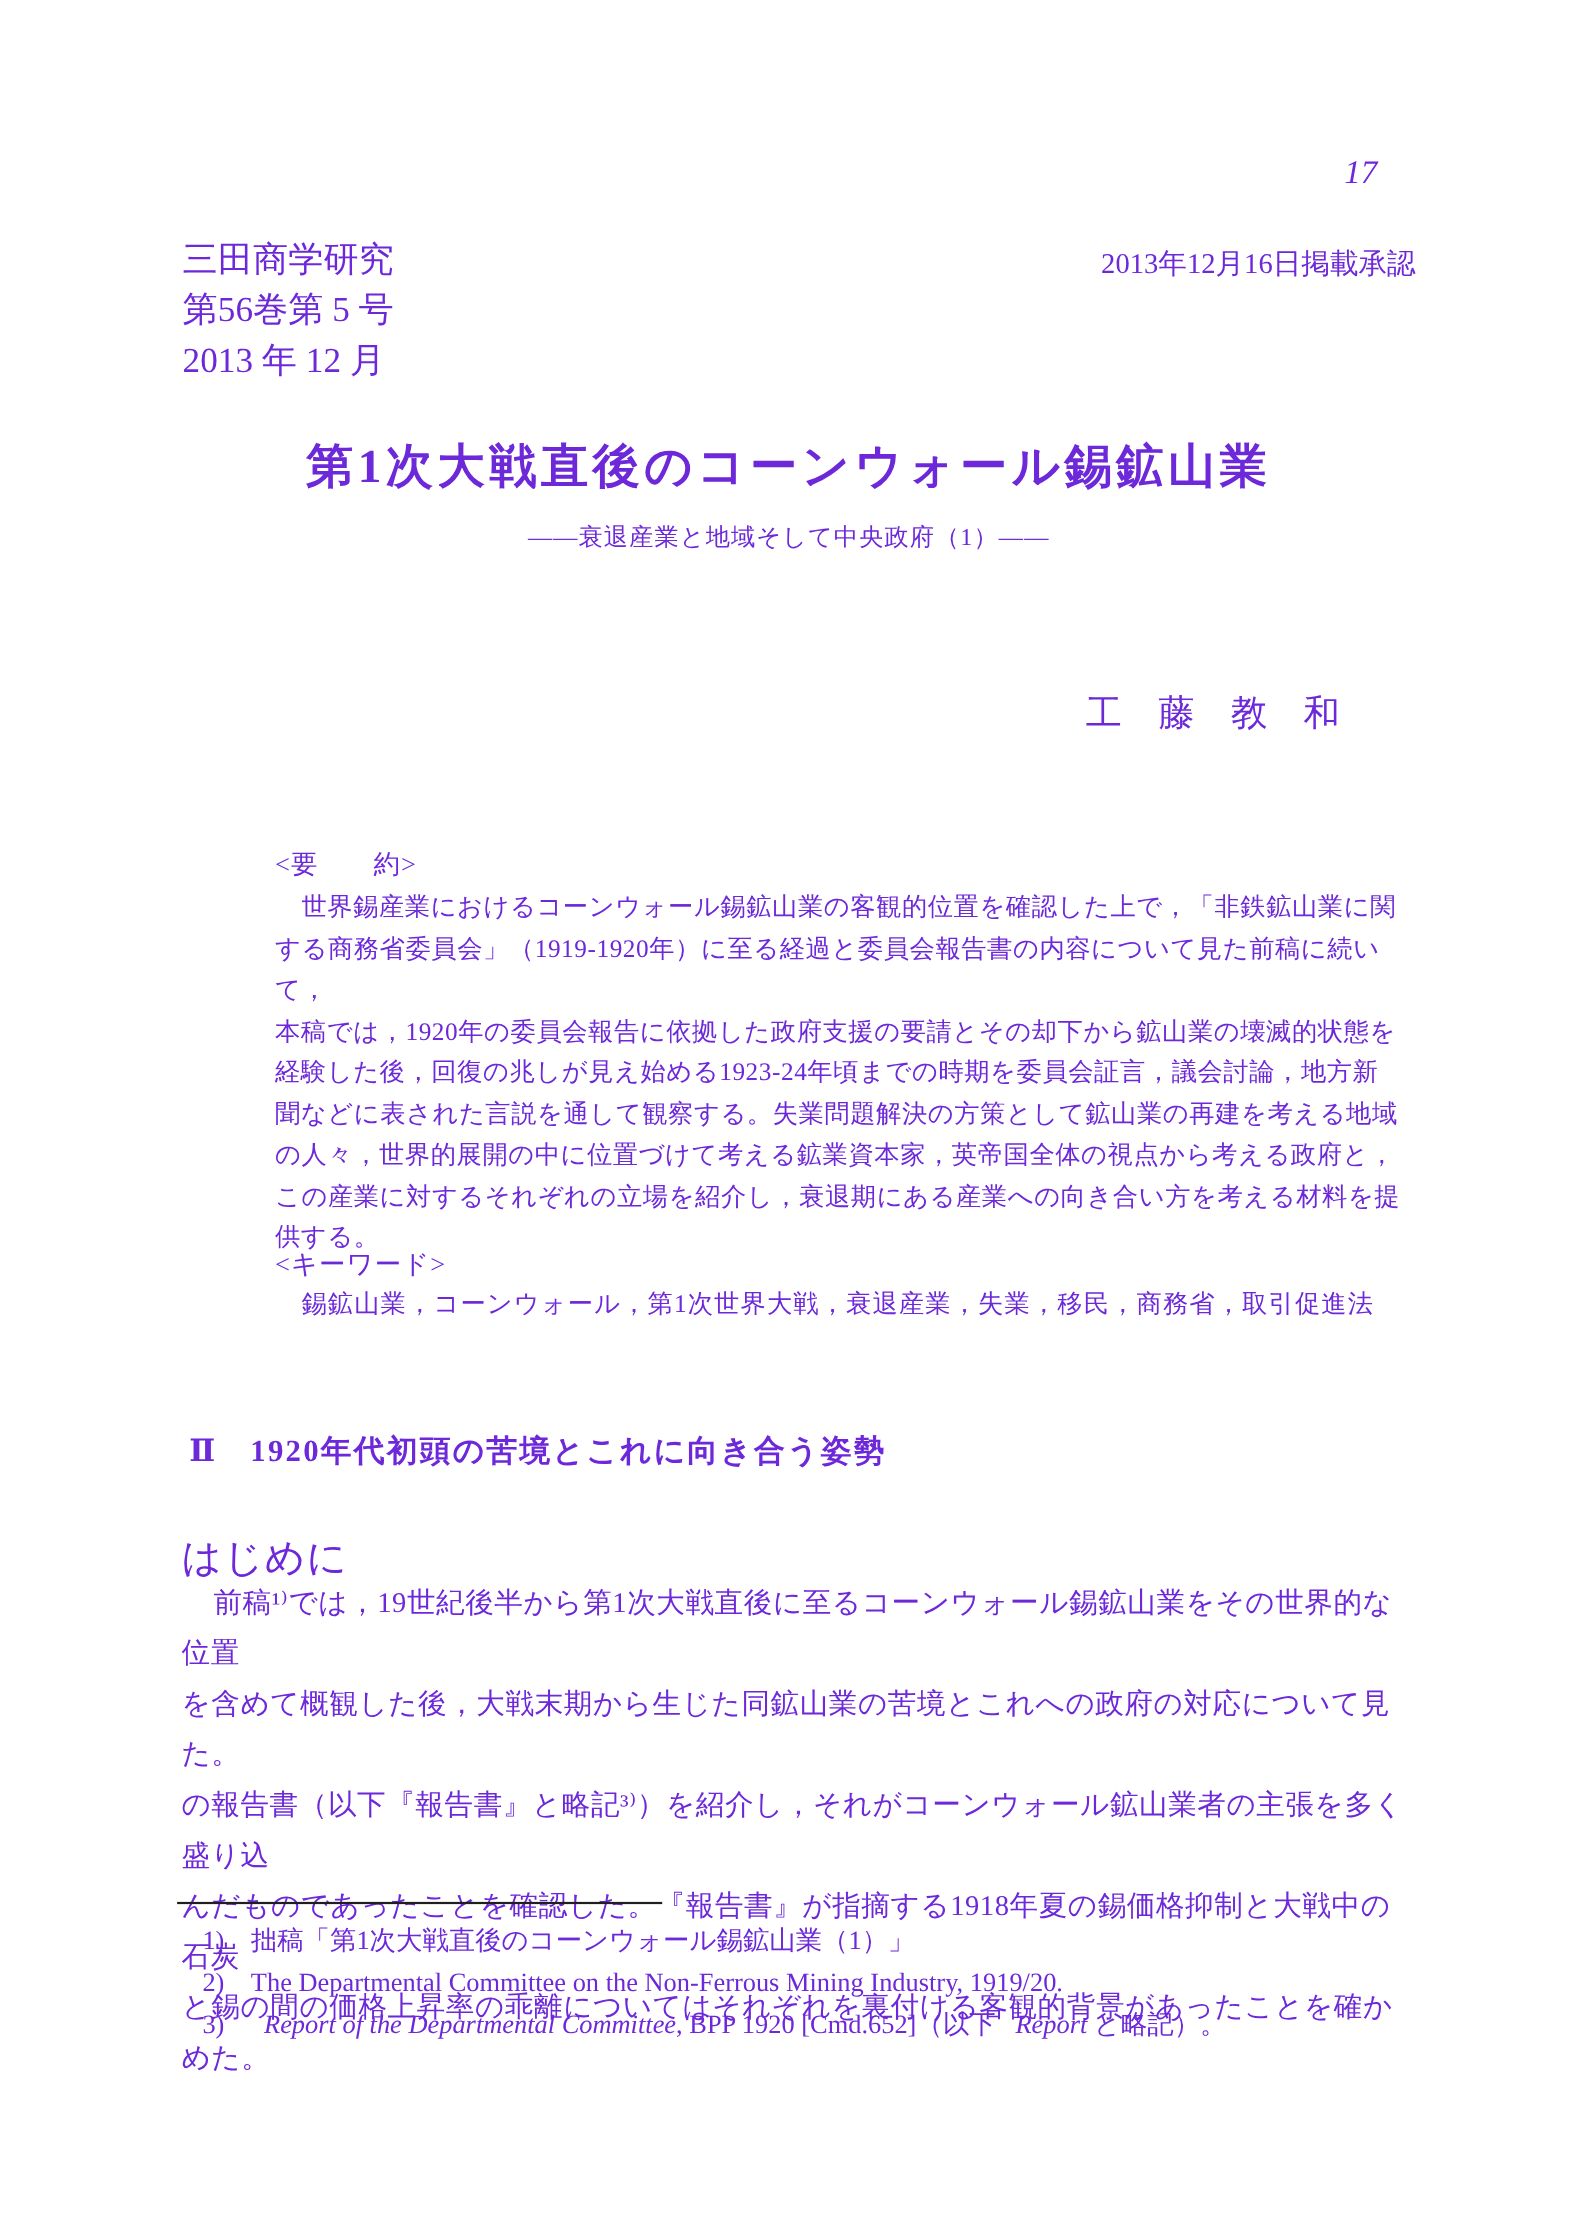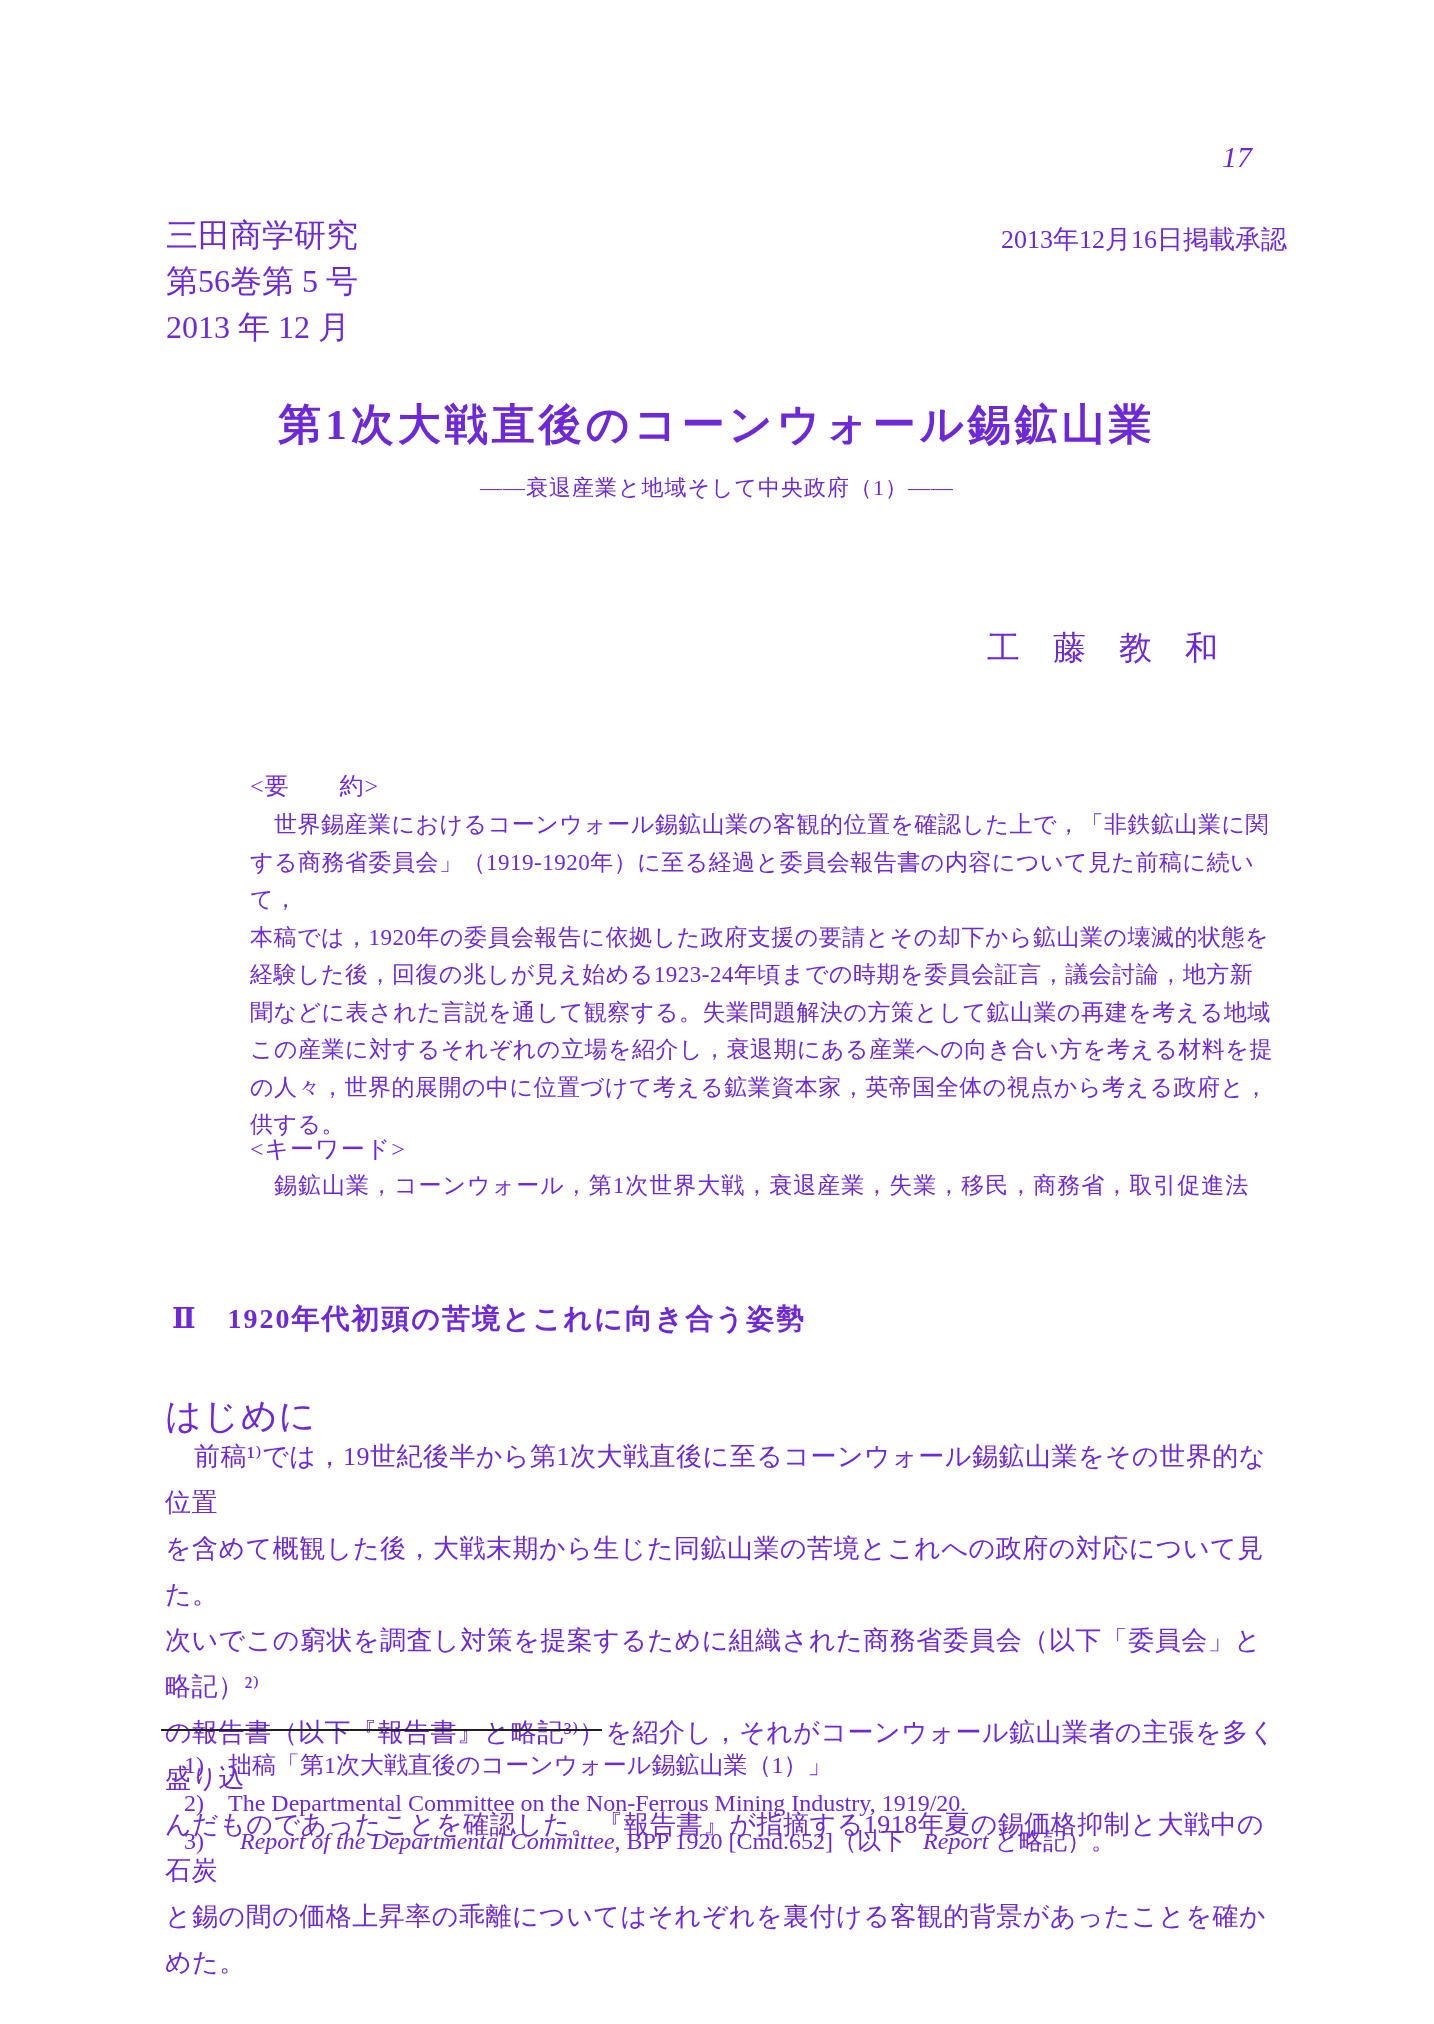--- a/index.html
+++ b/index.html
@@ -148,37 +148,36 @@
   <div class="abs author">工　藤　教　和</div>
 
   <div class="abs abstract-heading">&lt;要　　約&gt;</div>
 
   <div class="abs abstract-lines">
     <div class="indent-1">世界錫産業におけるコーンウォール錫鉱山業の客観的位置を確認した上で，「非鉄鉱山業に関</div>
     <div>する商務省委員会」（1919-1920年）に至る経過と委員会報告書の内容について見た前稿に続いて，</div>
     <div>本稿では，1920年の委員会報告に依拠した政府支援の要請とその却下から鉱山業の壊滅的状態を</div>
     <div>経験した後，回復の兆しが見え始める1923-24年頃までの時期を委員会証言，議会討論，地方新</div>
     <div>聞などに表された言説を通して観察する。失業問題解決の方策として鉱山業の再建を考える地域</div>
+    <div>の人々，世界的展開の中に位置づけて考える鉱業資本家，英帝国全体の視点から考える政府と，</div>
     <div>この産業に対するそれぞれの立場を紹介し，衰退期にある産業への向き合い方を考える材料を提</div>
-    <div>の人々，世界的展開の中に位置づけて考える鉱業資本家，英帝国全体の視点から考える政府と，</div>
     <div>供する。</div>
   </div>
 
   <div class="abs keywords-heading">&lt;キーワード&gt;</div>
 
   <div class="abs keywords-line">錫鉱山業，コーンウォール，第1次世界大戦，衰退産業，失業，移民，商務省，取引促進法</div>
 
   <div class="abs section-heading">Ⅱ　1920年代初頭の苦境とこれに向き合う姿勢</div>
 
   <div class="abs body-subheading">はじめに</div>
 
   <div class="abs body-lines">
     <div class="indent-body">前稿¹⁾では，19世紀後半から第1次大戦直後に至るコーンウォール錫鉱山業をその世界的な位置</div>
     <div>を含めて概観した後，大戦末期から生じた同鉱山業の苦境とこれへの政府の対応について見た。</div>
-    <div>次いでこの窮状を調査し対策を提案するために組織された商務省委員会（以下「委員会」と略記）²⁾</div>
     <div>の報告書（以下『報告書』と略記³⁾）を紹介し，それがコーンウォール鉱山業者の主張を多く盛り込</div>
     <div>んだものであったことを確認した。『報告書』が指摘する1918年夏の錫価格抑制と大戦中の石炭</div>
     <div>と錫の間の価格上昇率の乖離についてはそれぞれを裏付ける客観的背景があったことを確かめた。</div>
   </div>
 
   <div class="abs footnote-rule"></div>
 
   <div class="abs footnotes">
     <div class="footnote-row">
       <span class="footnote-marker">1)</span>

